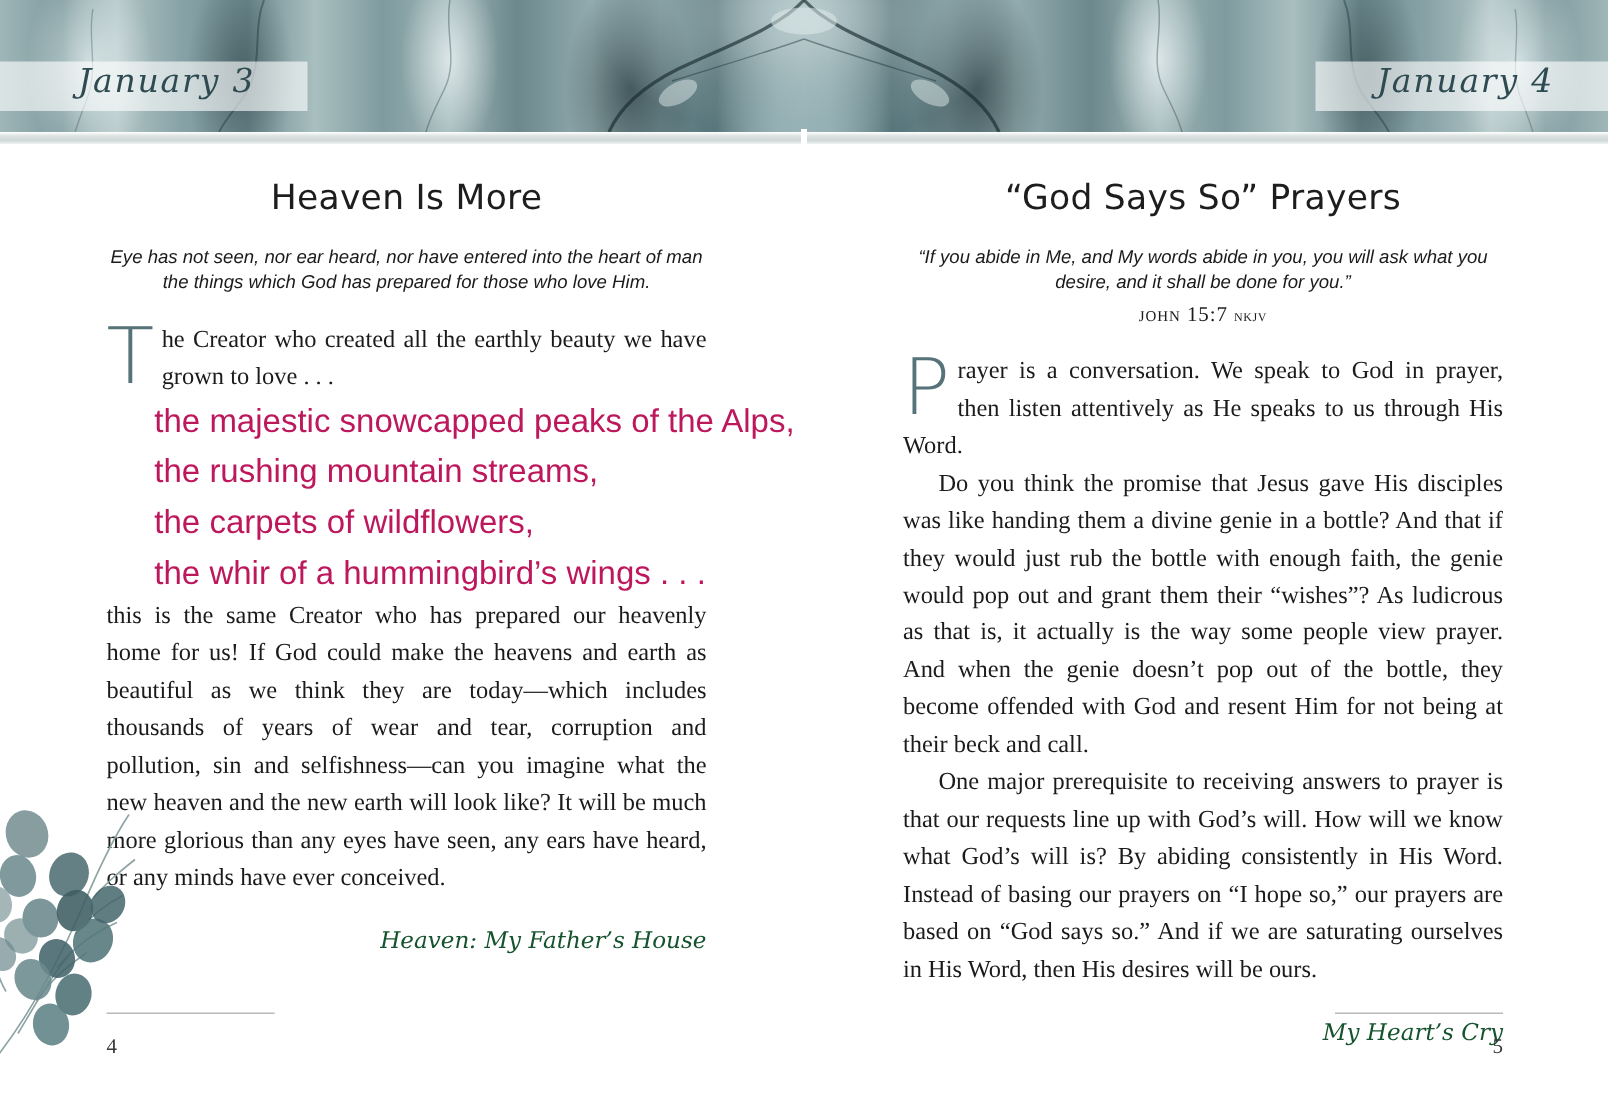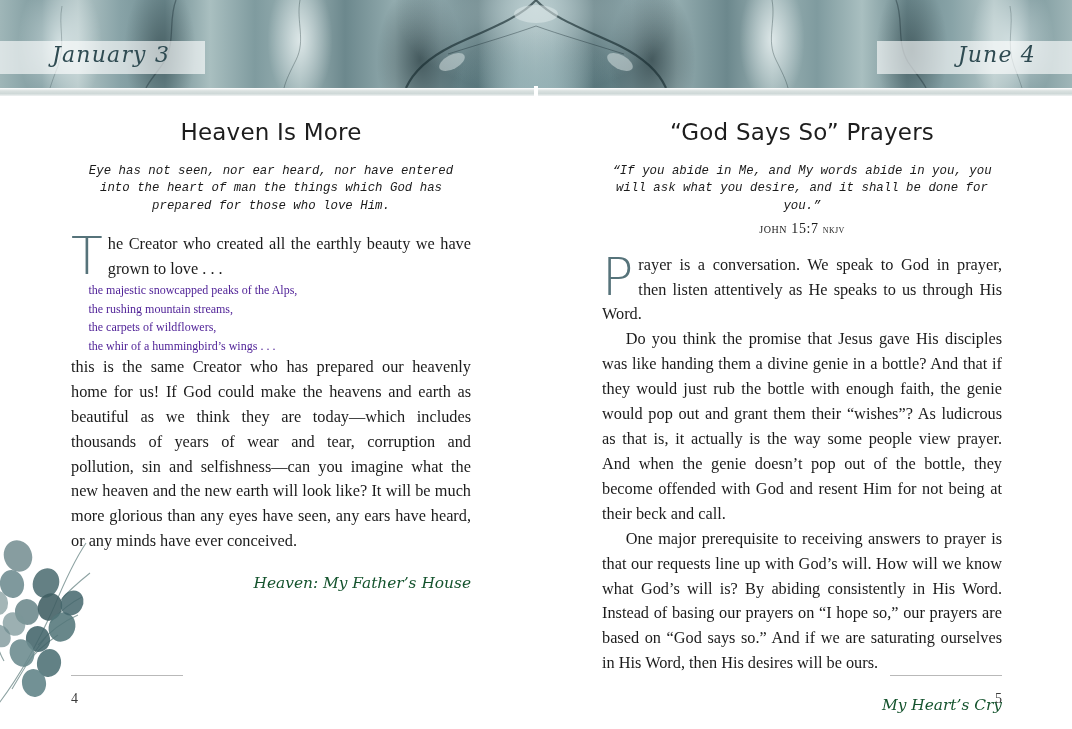--- a/index.html
+++ b/index.html
@@ -135,21 +135,21 @@
     font-size: 23px;
     letter-spacing: 0.2px;
     color: #1d1d1d;
     text-align: center;
     margin: 22px 0 0 0;
     line-height: 1.25;
   }
 
   
   .verse {
-    font-family: Liberation Mono, monospace;
+    font-family: Liberation Sans, sans-serif;
     font-style: italic;
     font-size: 12.4px;
     line-height: 1.42;
     text-align: center;
     color: #1b1b1b;
     margin: 16px 0 0 0;
   }
   .verse-ref {
     font-family: "Liberation Serif", serif;
     font-variant: small-caps;
@@ -189,24 +189,24 @@
     font-weight: 300;
     font-size: 52px;
     line-height: 0.84;
     color: #56737a;
     padding: 2px 3px 0 0;
     margin: 1px 2px 0 0;
   }
 
   
   .stanza {
-    font-family: Liberation Serif, serif;
-    font-size: 12px;
+    font-family: Liberation Sans, sans-serif;
+    font-size: 22px;
     line-height: 1.53;
-    color: #4c1d95;
+    color: #be185d;
     margin: 0;
     padding-left: 1.45em;
     text-align: left;
     white-space: nowrap;
   }
 
   
   .attribution {
     font-family: "DejaVu Serif", serif;
     font-style: italic;
@@ -272,21 +272,21 @@
       <ellipse cx="452" cy="62" rx="14" ry="7" transform="rotate(-28 452 62)"></ellipse>
       <ellipse cx="620" cy="62" rx="14" ry="7" transform="rotate(28 620 62)"></ellipse>
       <ellipse cx="536" cy="14" rx="22" ry="9"></ellipse>
     </g>
   </svg>
 
   <div class="date-plate left"></div>
   <div class="date-plate right"></div>
 
   <div class="date-label left">January 3</div>
-  <div class="date-label right">June 4</div>
+  <div class="date-label right">January 4</div>
 </div>
 
 <div class="banner-strip"></div>
 <div class="banner-gutter"></div>
 
 <div class="spread">
 
   <div class="page left">
     <div class="page-inner">
 

